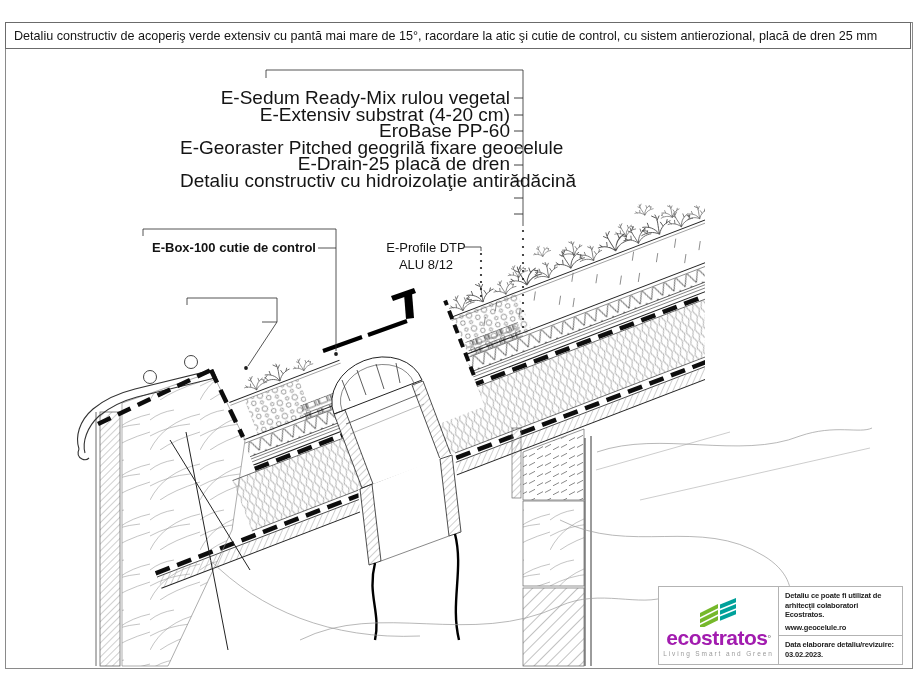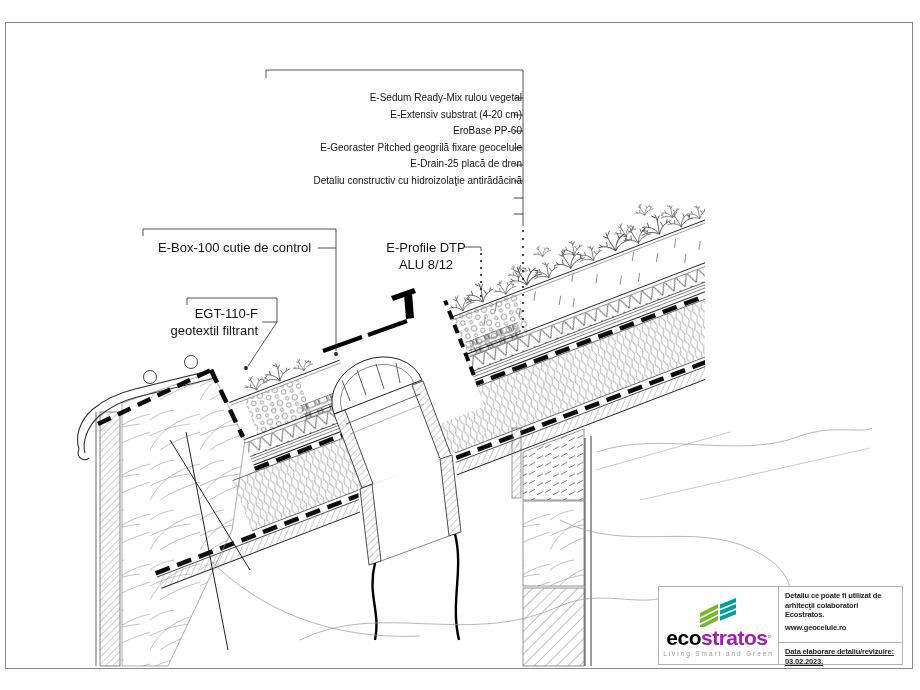--- a/index.html
+++ b/index.html
@@ -3,44 +3,47 @@
 <meta charset="utf-8">
 <style>
   html,body{margin:0;padding:0;background:#fff;}
   .page{position:relative;width:920px;height:690px;background:#fff;overflow:hidden;
         font-family:"Liberation Sans",sans-serif;color:#141414;}
   .frame{position:absolute;left:5px;top:22px;width:906px;height:645px;border:1px solid #8a8a8a;}
   .titlebar{position:absolute;left:5px;top:22px;width:906px;height:27px;border:1px solid #6b6b6b;
             box-sizing:border-box;background:#fff;display:flex;align-items:center;padding-left:8px;
             font-size:12.6px;white-space:nowrap;overflow:hidden;}
   .drawing-svg{position:absolute;left:5px;top:49px;width:908px;height:619px;}
-  .layer-labels{position:absolute;left:192px;top:90px;width:330px;text-align:right;
-                font-size:10px;line-height:16.6px;white-space:nowrap;}
+  .layer-labels{position:absolute;left:180px;top:90px;width:330px;text-align:right;
+                font-size:19px;line-height:16.6px;white-space:nowrap;}
   .callout{position:absolute;font-size:13px;line-height:16.5px;white-space:nowrap;}
-  .co-ebox{left:158px;top:240px;}
+  .co-ebox{left:152px;top:240px;font-weight:bold;}
   .co-eprofile{left:368px;top:240px;width:116px;text-align:center;}
   .co-egt110{left:130px;top:306px;width:128px;text-align:right;}
   .titleblock{position:absolute;left:658px;top:586px;width:245px;height:79px;border:1px solid #b3b3b3;
               background:#fff;display:flex;box-sizing:border-box;}
   .tb-logo{width:119px;display:flex;flex-direction:column;align-items:center;justify-content:center;}
   .tb-word{font-size:21px;font-weight:bold;letter-spacing:-0.5px;line-height:20px;margin-top:1px;}
   .tb-tagline{font-size:6.5px;letter-spacing:1.9px;color:#999;margin-top:2px;white-space:nowrap;}
   .tb-info{flex:1;border-left:1px solid #b3b3b3;display:flex;flex-direction:column;}
-  .tb-note{padding:4px 5px 10px 6px;border-bottom:1px solid #b3b3b3;flex:1;}
-  .tb-rev{padding:4px 5px 3px 6px;height:26px;text-decoration:underline;}
+  .tb-note{padding:4px 5px 3px 6px;border-bottom:1px solid #b3b3b3;flex:1;}
+  .tb-rev{padding:4px 5px 3px 6px;height:26px;}
   .tb-text{font-size:7.5px;font-weight:bold;line-height:9.6px;letter-spacing:-0.15px;color:#222;}
   .nowrap{white-space:nowrap;}
 </style>
 </head>
 <body>
 
 <div class="page">
 
   <div class="frame"></div>
 
+  <div class="titlebar">
+    <span>Detaliu constructiv de acoperiş verde extensiv cu pantă mai mare de 15°, racordare la atic şi cutie de control, cu sistem antierozional, placă de dren 25 mm</span>
+  </div>
 
   <svg class="drawing-svg" viewBox="5 49 908 619" aria-hidden="true">
     <defs>
       <pattern id="verm" width="9" height="12" patternUnits="userSpaceOnUse">
         <path d="M2.5,0 q2.6,3 0,6 q-2.6,3 0,6 M7,0 q-2.6,3 0,6 q2.6,3 0,6" fill="none" stroke="#6a6a6a" stroke-width="0.55"></path>
       </pattern>
       <pattern id="zig" width="12" height="14" patternUnits="userSpaceOnUse">
         <path d="M0,13.5 L6,0.8 L12,13.5" fill="none" stroke="#3a3a3a" stroke-width="0.8"></path>
       </pattern>
       <pattern id="grav" width="16" height="14" patternUnits="userSpaceOnUse">
@@ -236,41 +239,37 @@
     <div>E-Georaster Pitched geogrilă fixare geocelule</div>
     <div>E-Drain-25 placă de dren</div>
     <div>Detaliu constructiv cu hidroizolaţie antirădăcină</div>
   </div>
 
   <div class="callout co-ebox">E-Box-100 cutie de control</div>
   <div class="callout co-eprofile">
     <div>E-Profile DTP</div>
     <div>ALU 8/12</div>
   </div>
-  <div class="callout co-egt110">
-    <div>EGT-110-F</div>
-    <div>geotextil filtrant</div>
-  </div>
 
   <div class="titleblock">
     <div class="tb-logo">
       <svg width="46" height="32" viewBox="0 0 46 32" aria-hidden="true">
         <g fill="#76b82a">
           <polygon points="4,18 22,9 22,13.2 4,22.2"></polygon>
           <polygon points="4,24 22,15 22,19.2 4,28.2"></polygon>
           <polygon points="4,30 22,21 22,25.2 4,34.2"></polygon>
         </g>
         <g fill="#00a19a">
           <polygon points="24,9.5 40,3 40,7.2 24,13.7"></polygon>
           <polygon points="24,15.5 40,9 40,13.2 24,19.7"></polygon>
           <polygon points="24,21.5 40,15 40,19.2 24,25.7"></polygon>
         </g>
       </svg>
       <div class="tb-word">
-        <span style="color:#000000">eco</span><span style="color:#a21caf">stratos</span><span style="color:#8a8a8a;font-size:9px;vertical-align:top">°</span>
+        <span style="color:#a21caf">eco</span><span style="color:#a21caf">stratos</span><span style="color:#8a8a8a;font-size:9px;vertical-align:top">°</span>
       </div>
       <div class="tb-tagline">Living Smart and Green</div>
     </div>
     <div class="tb-info">
       <div class="tb-note tb-text">
         <div>Detaliu ce poate fi utilizat de</div>
         <div>arhitecţii colaboratori Ecostratos.</div>
         <div class="nowrap" style="margin-top:3px">www.geocelule.ro</div>
       </div>
       <div class="tb-rev tb-text">

